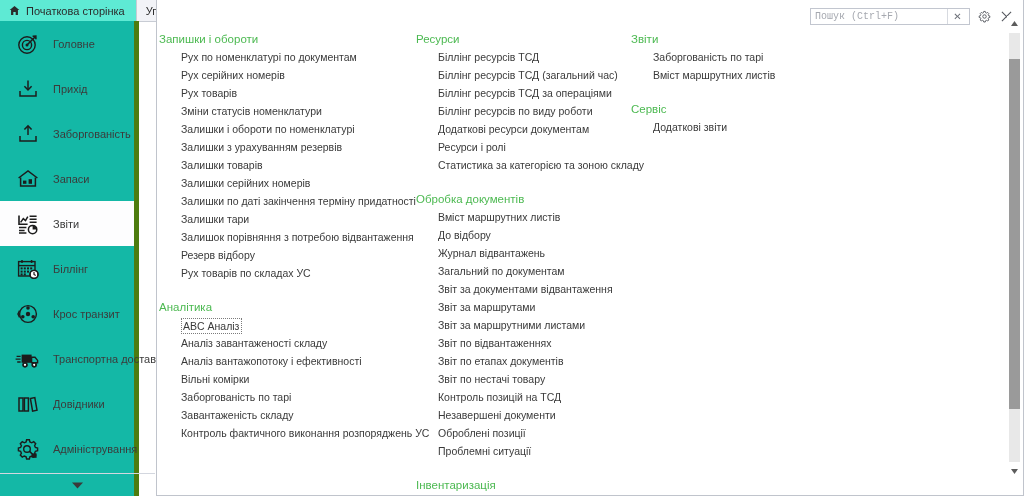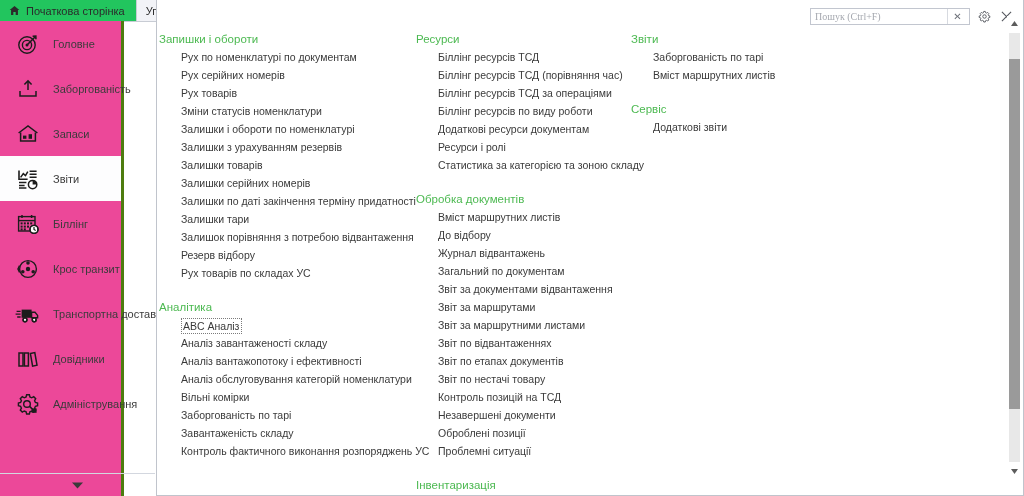--- a/index.html
+++ b/index.html
@@ -14,29 +14,29 @@
   }
   
   #tabstrip{
     position:absolute;left:0;top:0;width:1024px;height:21px;
     background:#f2f3f7;border-bottom:1px solid #c8ccd4;
     display:flex;align-items:stretch;
   }
   .tab{
     display:flex;align-items:center;gap:6px;
     padding:0 11px 0 9px;
-    background:#22c55e;
+    background:#5eead4;
     border-right:1px solid #c8ccd4;
     font-size:11px;color:#2b2b2b;white-space:nowrap;
   }
   .tab .home-ic{display:inline-block;width:11px;height:11px;position:relative;top:0px;}
   
   #sidebar{
-    position:absolute;left:0;top:21px;width:124px;height:475px;
-    background:#ec4899;border-right:3px solid #4d7c0f;
+    position:absolute;left:0;top:21px;width:139px;height:475px;
+    background:#14b8a6;border-right:5px solid #4d7c0f;
     box-sizing:border-box;
   }
   .side-item{
     height:45px;display:flex;align-items:center;
     padding-left:13px;box-sizing:border-box;
   }
   .side-item.active{background:#fdfdfe;}
   .side-ic{width:30px;height:30px;flex:0 0 30px;display:flex;align-items:center;justify-content:center;}
   .side-lb{margin-left:10px;font-size:11px;color:#3b3b3b;white-space:nowrap;}
   #side-more{
@@ -54,21 +54,21 @@
     display:flex;align-items:center;justify-content:flex-end;
     padding-right:9px;box-sizing:border-box;gap:7px;
   }
   #searchwrap{
     position:relative;width:160px;height:17px;
     border:1px solid #c2c6cf;background:#fff;display:flex;align-items:center;
     box-sizing:border-box;
   }
   #searchwrap input{
     border:none;outline:none;background:transparent;
-    font-family:Liberation Serif, serif;
+    font-family:Liberation Mono, monospace;
     font-size:10px;color:#444;padding:0 4px;width:128px;height:15px;
   }
   #searchwrap input::placeholder{color:#a6a9b0;}
   #sclear{
     width:19px;height:15px;border-left:1px solid #d7dae0;
     display:flex;align-items:center;justify-content:center;
     font-size:10px;color:#6d7179;
   }
   .topbtn{width:15px;height:15px;display:flex;align-items:center;justify-content:center;color:#55585f;}
   
@@ -128,20 +128,30 @@
         <circle cx="11" cy="13" r="8.2"></circle>
           <circle cx="11" cy="13" r="4.6"></circle>
           <circle cx="11" cy="13" r="1.5" fill="#1c1c1c" stroke="none"></circle>
         <path d="M11 13 19.5 4.5" stroke-width="1.6"></path>
           <path d="M16.6 4.2l3.2-.1.1 3.2" stroke-width="1.6"></path>
       </svg>
     </span>
     <span class="side-lb">Головне</span>
   </div>
 
+  <div class="side-item">
+    <span class="side-ic">
+      <svg width="24" height="24" viewBox="0 0 24 24" fill="none" stroke="#1c1c1c" stroke-width="1.5">
+        <path d="M4 14v5h16v-5"></path>
+          <path d="M12 3.5v9"></path>
+          <path d="M8.4 9.2 12 12.9l3.6-3.7"></path>
+      </svg>
+    </span>
+    <span class="side-lb">Прихід</span>
+  </div>
 
   <div class="side-item">
     <span class="side-ic">
       <svg width="24" height="24" viewBox="0 0 24 24" fill="none" stroke="#1c1c1c" stroke-width="1.5">
         <path d="M4 14v5h16v-5"></path>
           <path d="M12 13V4"></path>
           <path d="M8.4 7.6 12 3.9l3.6 3.7"></path>
       </svg>
     </span>
     <span class="side-lb">Заборгованість</span>
@@ -300,34 +310,33 @@
         <div class="grp-i">Рух товарів по складах УС</div>
       </div>
       <div class="spacer"></div>
       <div class="grp">
         <div class="grp-h">Аналітика</div>
         <div class="grp-i-wrap">
           <div class="grp-i focused">ABC Аналіз</div>
         </div>
         <div class="grp-i">Аналіз завантаженості складу</div>
         <div class="grp-i">Аналіз вантажопотоку і ефективності</div>
-        <div class="grp-i">Аналіз обслуговування категорій номенклатури</div>
         <div class="grp-i">Вільні комірки</div>
         <div class="grp-i">Заборгованість по тарі</div>
         <div class="grp-i">Завантаженість складу</div>
         <div class="grp-i">Контроль фактичного виконання розпоряджень УС</div>
       </div>
     </div>
 
     <div class="col" id="col1">
       <div style="height:30px"></div>
       <div class="grp">
         <div class="grp-h">Ресурси</div>
         <div class="grp-i">Біллінг ресурсів ТСД</div>
-        <div class="grp-i">Біллінг ресурсів ТСД (порівняння час)</div>
+        <div class="grp-i">Біллінг ресурсів ТСД (загальний час)</div>
         <div class="grp-i">Біллінг ресурсів ТСД за операціями</div>
         <div class="grp-i">Біллінг ресурсів по виду роботи</div>
         <div class="grp-i">Додаткові ресурси документам</div>
         <div class="grp-i">Ресурси і ролі</div>
         <div class="grp-i">Статистика за категорією та зоною складу</div>
       </div>
       <div class="spacer"></div>
       <div class="grp">
         <div class="grp-h">Обробка документів</div>
         <div class="grp-i">Вміст маршрутних листів</div>

